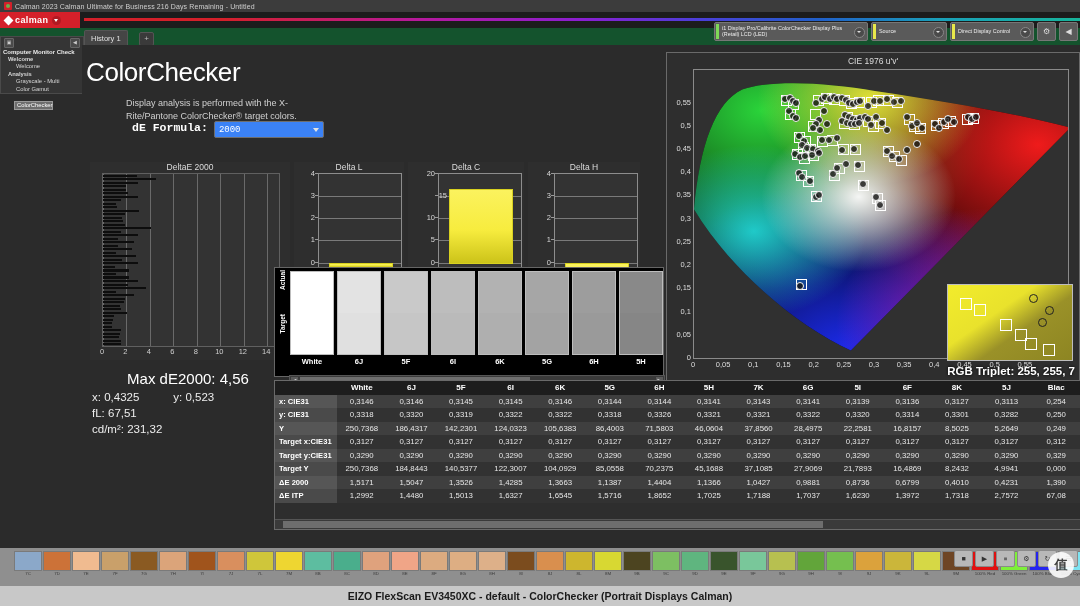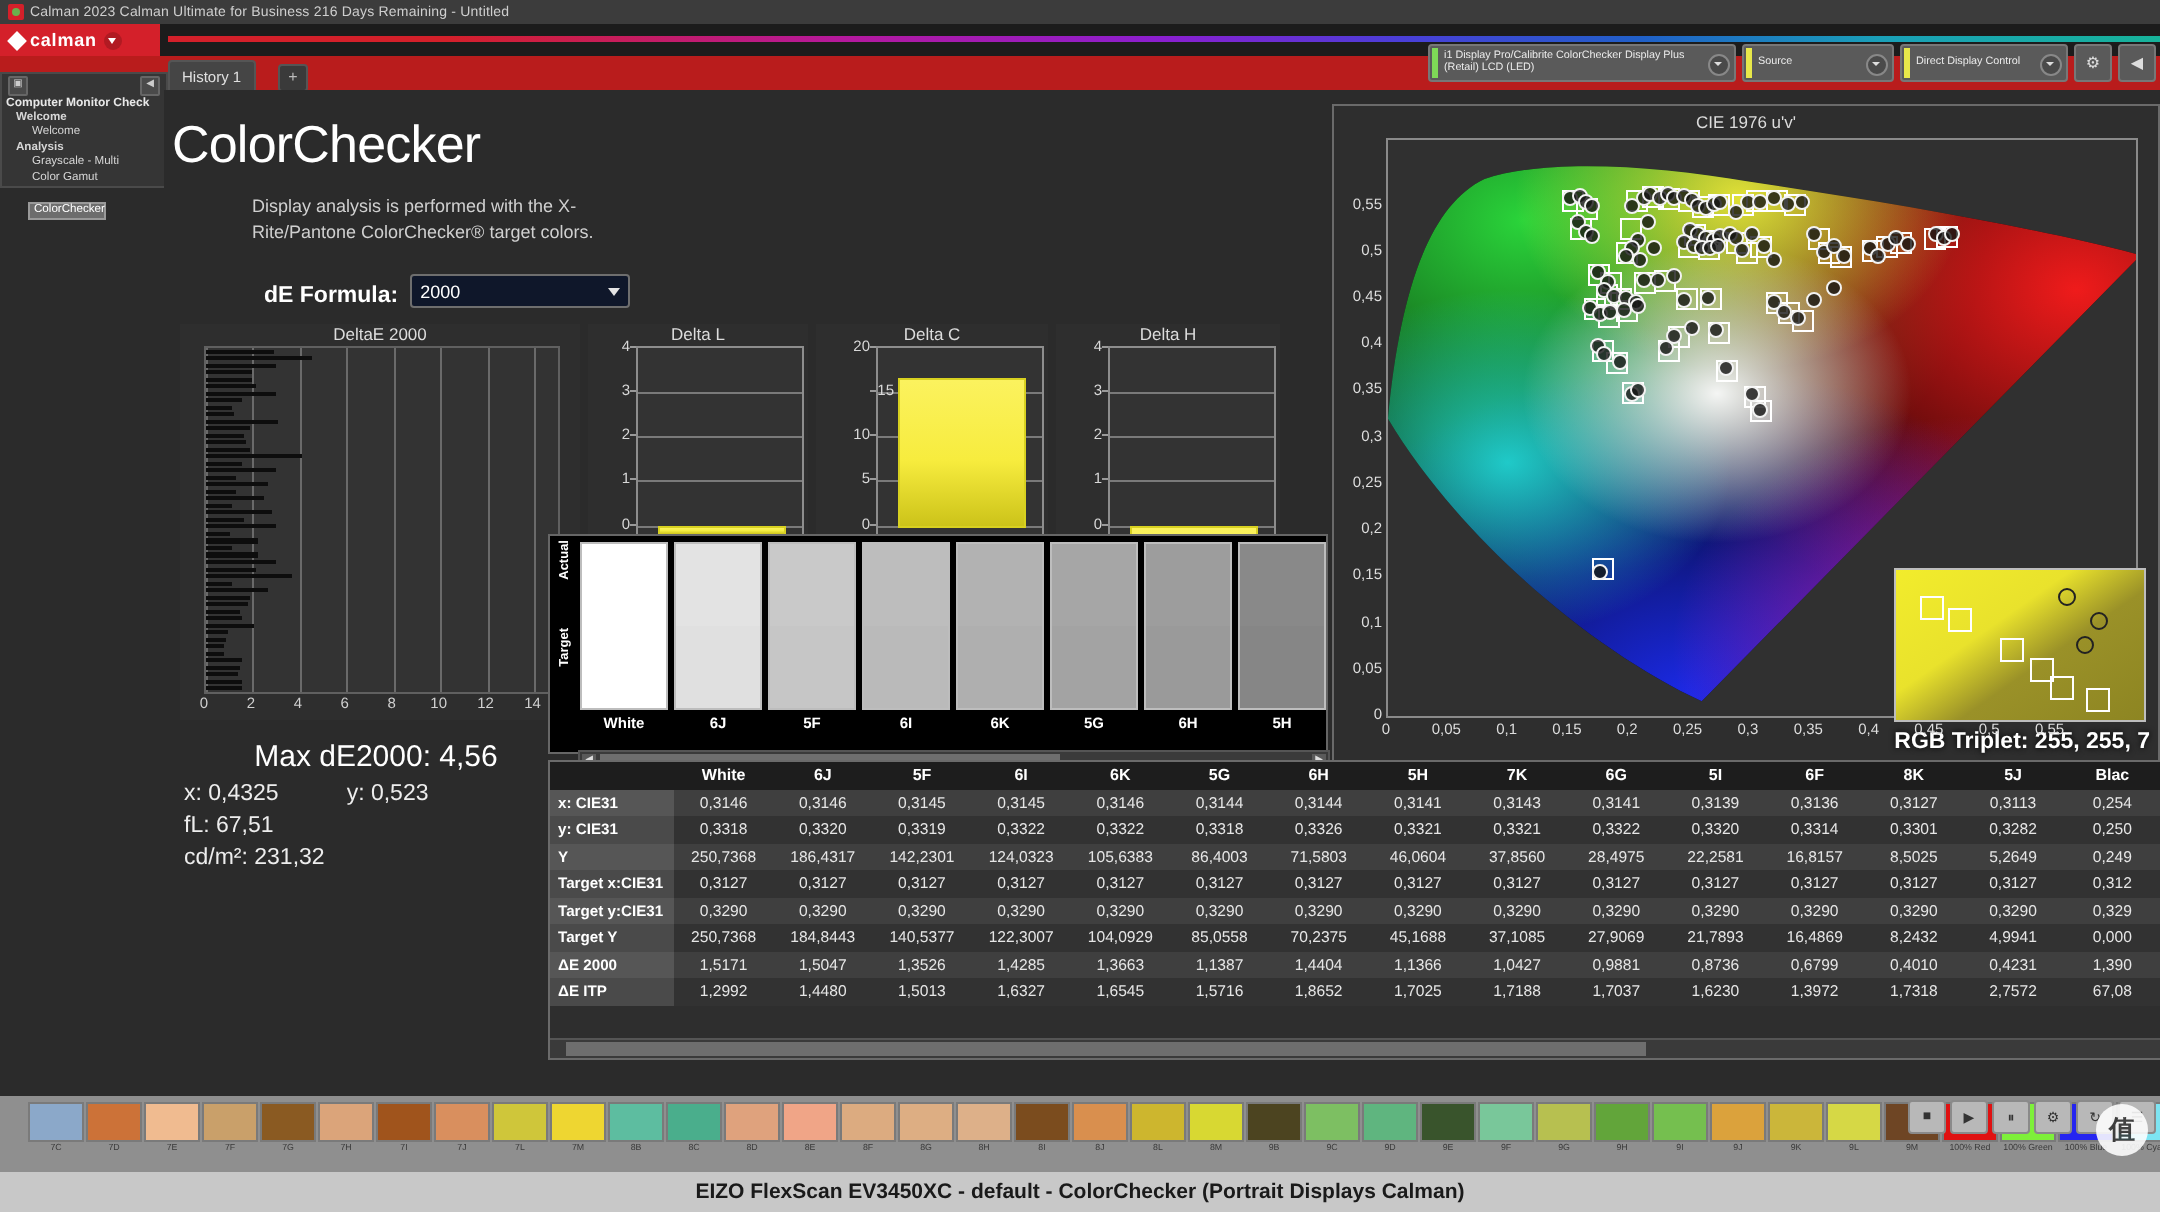--- a/index.html
+++ b/index.html
@@ -16,21 +16,21 @@
   .brandbar{position:absolute;left:0;top:12px;width:1080px;height:16px;background:#1c1c1c;}
   .brand-red{position:absolute;left:0;top:0;width:80px;height:16px;background:#d4202a;display:flex;align-items:center;}
   .brand-diam{width:7px;height:7px;background:#fff;transform:rotate(45deg);margin-left:5px;}
   .brand-name{font-size:9px;font-weight:bold;color:#fff;margin-left:3px;letter-spacing:.4px;}
   .brand-caret{width:9px;height:9px;border-radius:50%;background:#b11a22;margin-left:4px;position:relative;}
   .brand-caret:after{content:"";position:absolute;left:2px;top:3.5px;border-left:2.5px solid transparent;border-right:2.5px solid transparent;border-top:3px solid #fff;}
   .gradline{position:absolute;left:84px;top:6px;width:996px;height:3px;
     background:linear-gradient(to right,#d4202a 0%,#d4202a 14%,#b5199e 34%,#8a1fd0 50%,#4a3fd8 62%,#2060c8 74%,#1aa0b8 86%,#17b39a 100%);}
 
   
-  .tabstrip{position:absolute;left:0;top:28px;width:1080px;height:17px;background:#b91c1c;}
+  .tabstrip{position:absolute;left:0;top:28px;width:1080px;height:17px;background:#14532d;}
   .tab{position:absolute;left:84px;top:2px;height:15px;background:#454545;border:1px solid #555;border-bottom:none;
        border-radius:2px 2px 0 0;display:flex;align-items:center;padding:0 6px;font-size:7.5px;color:#e0e0e0;}
   .tab-add{position:absolute;left:139px;top:4px;width:13px;height:12px;background:#3a3a3a;border:1px solid #555;border-radius:2px;
        display:flex;align-items:center;justify-content:center;font-size:8px;color:#bbb;line-height:1;}
 
   
   .toolbar{position:absolute;right:2px;top:22px;height:18px;display:flex;align-items:center;gap:3px;}
   .dd{height:17px;background:#5a5a5a;border:1px solid #777;border-radius:2px;display:flex;align-items:center;position:relative;}
   .dd .bar{width:3px;height:15px;background:#e8e84a;flex:none;margin:0 3px 0 1px;}
   .dd .bar.green{background:#7ed957;}
@@ -49,23 +49,23 @@
   .sb-node.lvl0{padding-left:4px;font-weight:bold;}
   .sb-node.lvl1{padding-left:12px;}
   .sb-node.sel{background:#6d6d6d;display:inline-block;padding-left:2px;margin-left:10px;border:1px solid #999;color:#fff;}
 
   
   .main{position:absolute;left:82px;top:45px;width:998px;height:503px;background:#2b2b2b;}
 
   
   .title-big{position:absolute;left:4px;top:12px;font-size:26px;color:#fff;letter-spacing:-.4px;}
   .subtitle{position:absolute;left:44px;top:52px;width:180px;font-size:9px;color:#d0d0d0;line-height:13px;}
-  .de-row{position:absolute;left:50px;top:92px;display:flex;align-items:flex-end;gap:6px;}
+  .de-row{position:absolute;left:50px;top:76px;display:flex;align-items:flex-start;gap:6px;font-family:Liberation Mono, monospace;}
   .de-lbl{font-size:11.5px;font-weight:bold;color:#fff;}
-  .de-select{width:100px;height:15px;background:#0f172a;border:1px solid #6e6e6e;border-radius:2px;display:flex;align-items:center;
+  .de-select{width:100px;height:15px;background:#3b82f6;border:1px solid #6e6e6e;border-radius:2px;display:flex;align-items:center;
              padding:0 4px;font-size:9px;color:#fff;position:relative;}
   .de-select .car{position:absolute;right:4px;top:6px;border-left:3.5px solid transparent;border-right:3.5px solid transparent;border-top:4px solid #e4e4e4;}
 
   .chartbox{position:absolute;background:#2e2e2e;}
   .ct-title{position:absolute;width:100%;text-align:center;font-size:8.5px;color:#dcdcdc;}
 
   
   #deChart{left:8px;top:117px;width:200px;height:198px;}
   #deChart .plot{position:absolute;left:12px;top:11px;width:176px;height:172px;background:#333;border:1px solid #606060;}
   #deChart .vgrid{position:absolute;top:0;width:1px;height:100%;background:#6a6a6a;}

